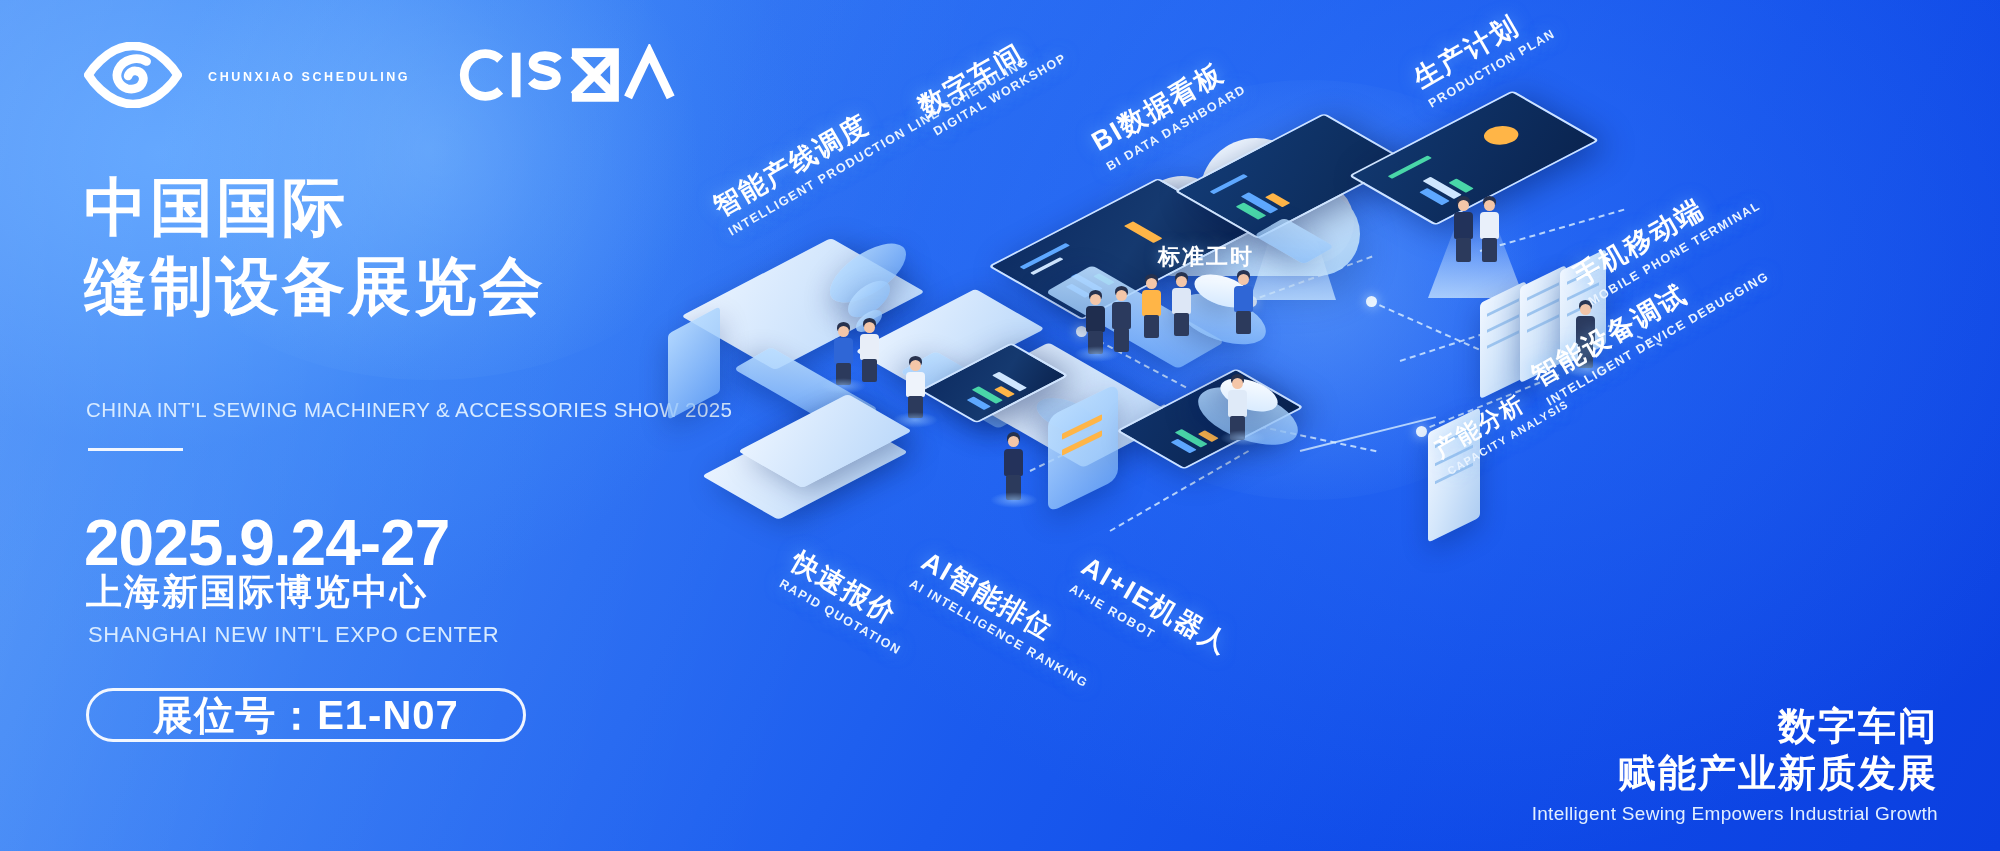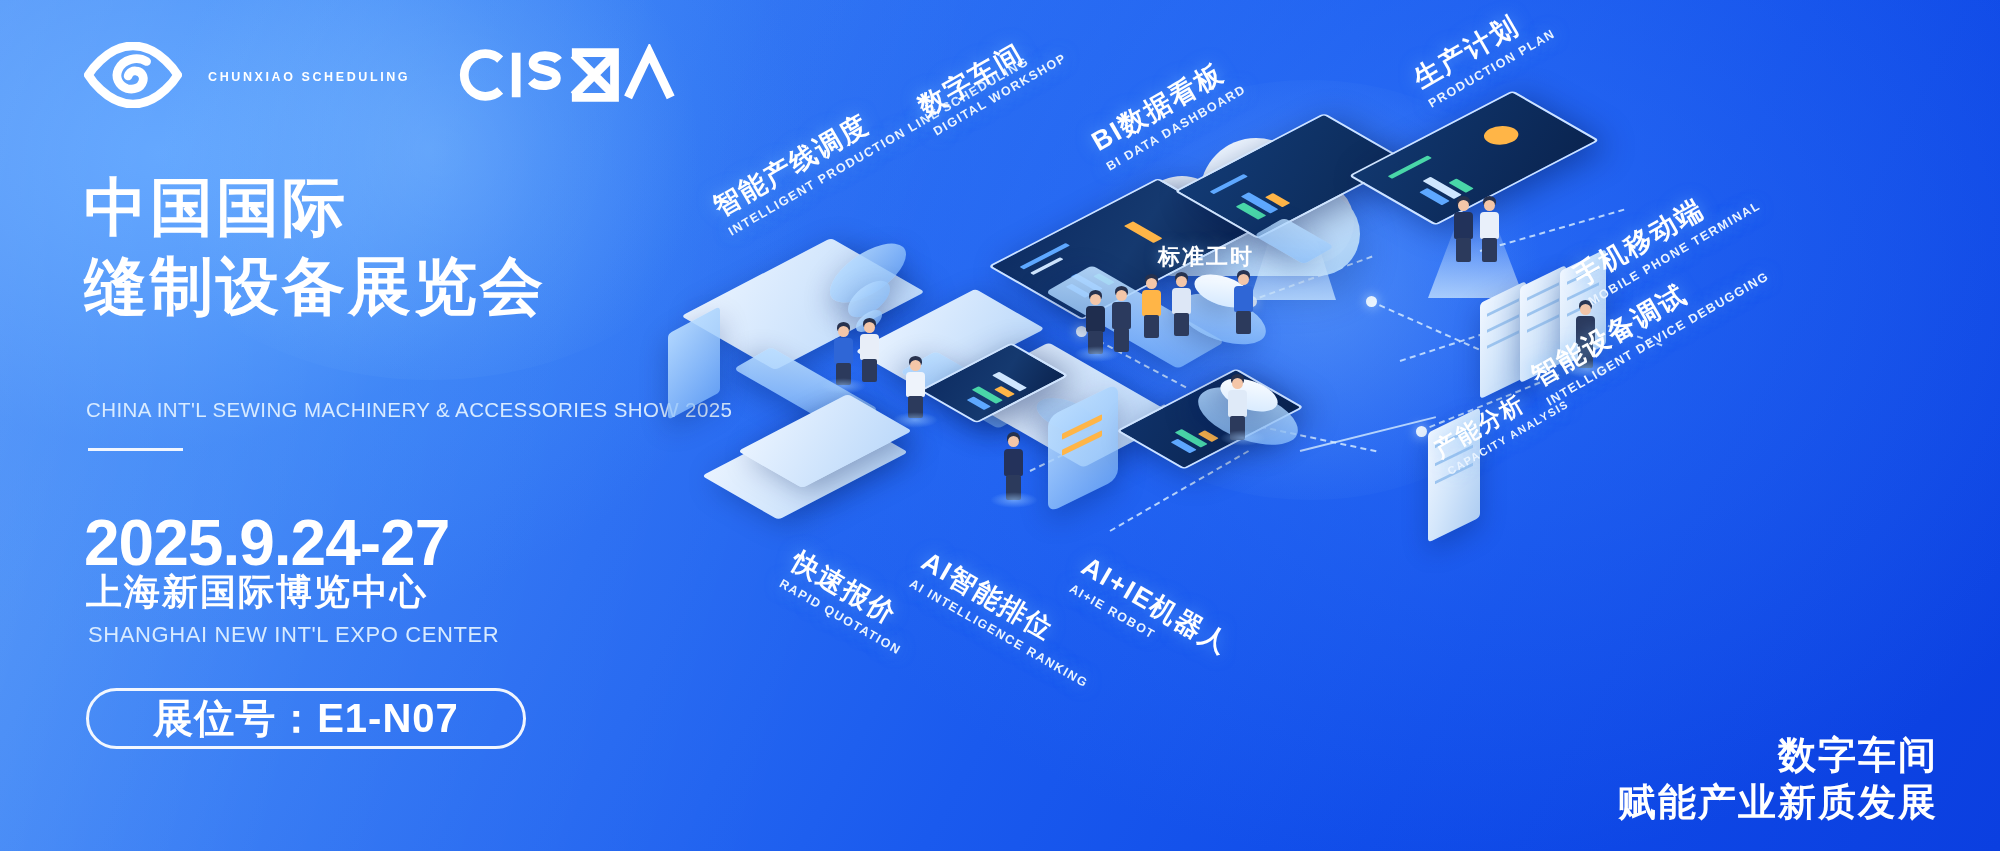--- a/index.html
+++ b/index.html
@@ -44,21 +44,21 @@
 
   .rule { position:absolute; left:88px; top:448px; width:95px; height:3px; background:#ffffff; opacity:.92; }
 
   .dates { position:absolute; left:84px; top:478px; color:#fff;
       font-size:64px; font-weight:bold; letter-spacing:-1px;margin-top:28px; }
   .venue-cn { position:absolute; left:86px; top:568px; color:#fff;
       font-size:36px; font-weight:bold; letter-spacing:2px; }
   .venue-en { position:absolute; left:88px; top:622px; color:#d8ebff;
       font-size:22px; letter-spacing:0.6px; }
 
-  .booth { position:absolute; left:86px; top:688px; width:440px; height:61px;
+  .booth { position:absolute; left:86px; top:688px; width:440px; height:54px;
       border:3px solid rgba(255,255,255,0.93); border-radius:38px;
       display:flex; align-items:center; justify-content:center; }
   .booth span { color:#fff; font-size:40px; font-weight:bold; letter-spacing:1px; }
 
   
   .slogan { position:absolute; right:62px; bottom:26px; text-align:right; }
   .slogan .l1, .slogan .l2 { color:#fff; font-weight:bold; font-size:38px; line-height:1.22; letter-spacing:2px; }
   .slogan .l3 { color:#e2efff; font-size:19px; margin-top:7px; letter-spacing:0.3px; }
 
   
@@ -460,14 +460,15 @@
       <span class="cn">快速报价</span>
       <span class="en">RAPID QUOTATION</span>
     </div>
 
     <div class="plain-lbl" style="left:378px;top:242px;">标准工时</div>
   </div>
 
   <div class="slogan">
     <div class="l1">数字车间</div>
     <div class="l2">赋能产业新质发展</div>
+    <div class="l3">Intelligent Sewing Empowers Industrial Growth</div>
   </div>
 </div>
 
 </body></html>

